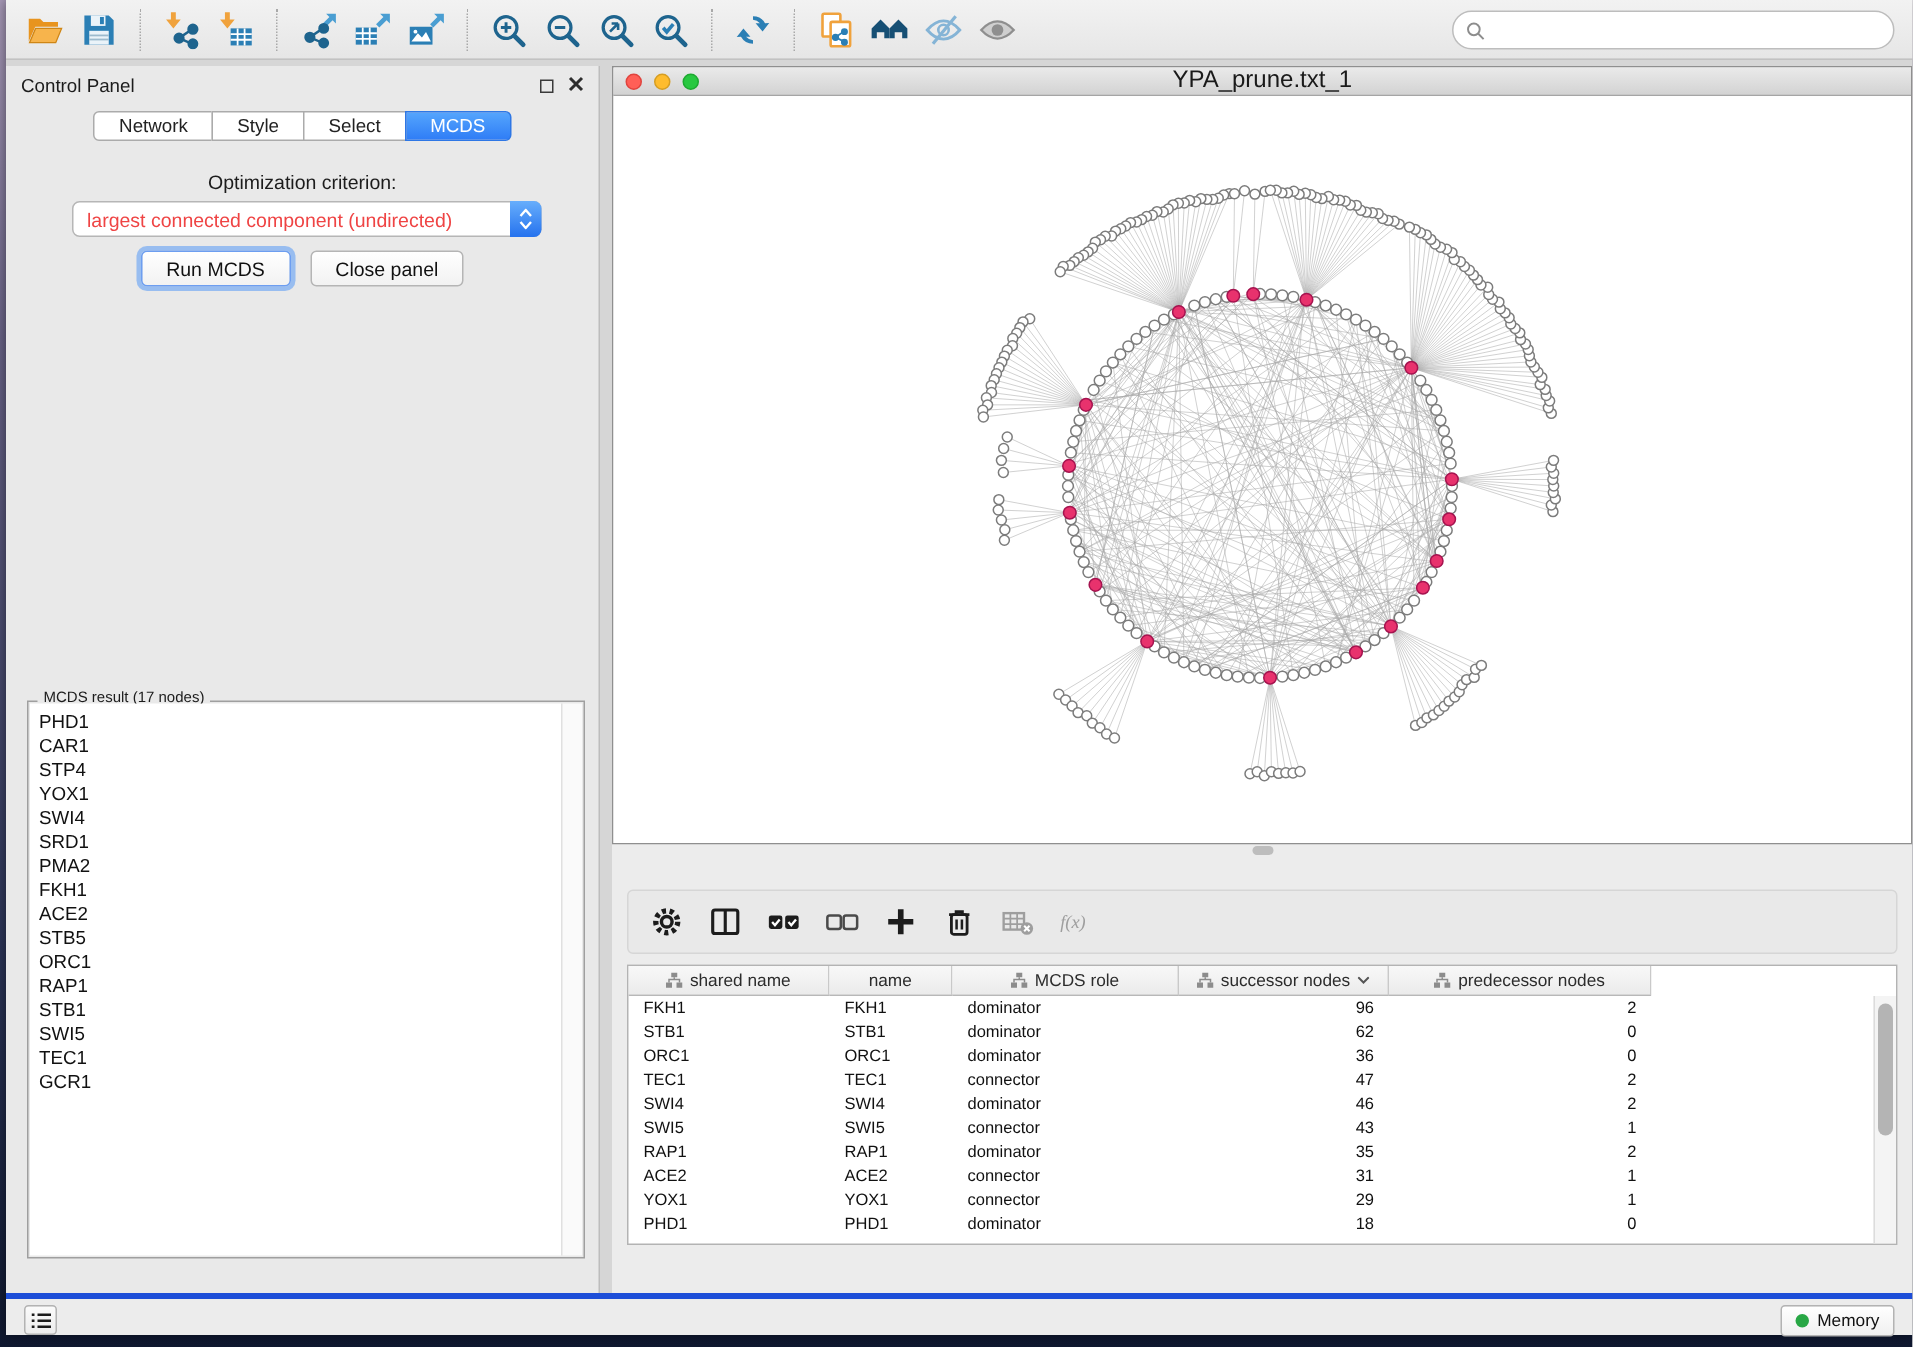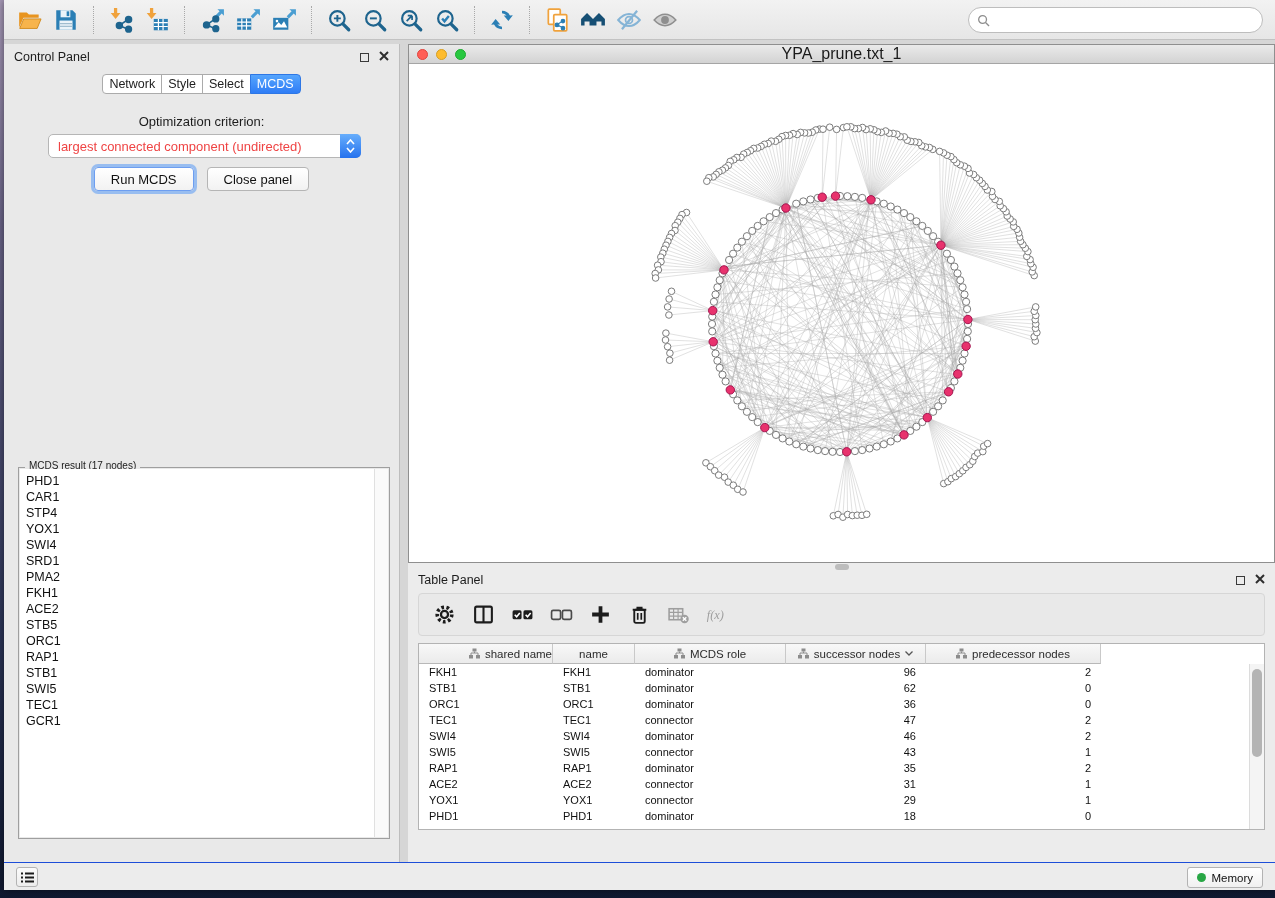--- a/index.html
+++ b/index.html
@@ -28,21 +28,21 @@
   .dock-header { height:26px; display:flex; align-items:center; padding:0 10px;
     font-size:12.5px; color:#1c1c1c; }
   .dock-header .spacer { flex:1; }
   .win-min { width:9px; height:9px; border:1.5px solid #3a3a3a; margin-right:10px; }
   .win-close svg { width:10px; height:10px; }
 
   
   .control-panel { position:absolute; left:0; top:44px; width:396px; height:818px;
     background:#e9e9e9; border-right:1px solid #bdbdbd; }
   .cp-tabs { position:absolute; left:0; right:0; top:30px; display:flex; justify-content:center; }
-  .seg { height:20px; padding:0 6px; display:flex; align-items:center; font-size:12.5px;
+  .seg { height:20px; padding:0 16px; display:flex; align-items:center; font-size:12.5px;
     background:#fff; border:1px solid #ababab; margin-left:-1px; color:#222; }
   .seg:first-child { border-radius:4px 0 0 4px; margin-left:0; }
   .seg:last-child { border-radius:0 4px 4px 0; }
   .seg.active { background:linear-gradient(#55a5fd,#2f7df6); border-color:#2e77e5; color:#fff; }
   .cp-opt-label { position:absolute; left:0; right:0; top:70px; text-align:center;
     font-size:13px; color:#1c1c1c; }
   .cp-select { position:absolute; left:44px; top:90px; width:313px; height:24px;
     background:#fff; border:1px solid #b6b6b6; border-radius:5px;
     display:flex; align-items:center; }
   .cp-select .val { flex:1; font-size:13px; padding-left:9px; color:#ef4444;
@@ -101,21 +101,21 @@
   .td.right { padding-right:10px; text-align:right; }
   .tscroll { position:absolute; right:0; top:20px; bottom:0; width:15px;
     background:#f4f4f4; border-left:1px solid #dcdcdc; }
   .tscroll .thumb { position:absolute; left:2px; right:2px; top:5px; height:88px;
     background:#b4b4b4; border-radius:6px; }
   .tp-tabs { position:absolute; left:0; right:0; top:272px; display:flex; justify-content:center; }
   .tp-tabs .seg { font-size:11.5px; height:21px; }
 
   
   .statusbar { position:absolute; left:0; right:0; top:862px; height:28px;
-    background:#ececec; border-top:1px solid #1d4ed8; }
+    background:#ececec; border-top:4px solid #1d4ed8; }
   .sb-list-btn { position:absolute; left:12px; top:4px; width:22px; height:20px;
     background:linear-gradient(#fbfbfb,#ededed); border:1px solid #b3b3b3; border-radius:3px;
     display:flex; align-items:center; justify-content:center; }
   .sb-memory { position:absolute; right:12px; top:4px; height:21px;
     background:linear-gradient(#ffffff,#f0f0f0); border:1px solid #b3b3b3; border-radius:3px;
     display:flex; align-items:center; gap:5px; padding:0 9px; font-size:11.5px; color:#111; }
   .mem-dot { width:9px; height:9px; border-radius:50%; }
 </style>
 </head>
 <body>
@@ -608,30 +608,20 @@
             <circle cx="321.3" cy="325.9" r="4.2" fill="#e8326d" stroke="#a5134f" stroke-width="1"></circle>
             <circle cx="304.2" cy="277.8" r="4.2" fill="#e8326d" stroke="#a5134f" stroke-width="1"></circle>
             <circle cx="303.7" cy="246.6" r="4.2" fill="#e8326d" stroke="#a5134f" stroke-width="1"></circle>
             <circle cx="315.0" cy="205.9" r="4.2" fill="#e8326d" stroke="#a5134f" stroke-width="1"></circle>
           </svg>
     </div>
   </div>
 
   <div class="table-panel">
     <div class="tp-grip"></div>
-    <div class="dock-header" style="margin-top:4px;">
-      <span>Table Panel</span>
-      <span class="spacer"></span>
-      <span class="win-min"></span>
-      <span class="win-close">
-        <svg viewBox="0 0 10 10">
-              <path d="M1 1l8 8M9 1l-8 8" stroke="#2e2e2e" stroke-width="2"></path>
-            </svg>
-      </span>
-    </div>
 
     <div class="tp-toolbar">
       <span class="ticon">
         <svg viewBox="0 0 22 22">
           <circle cx="11" cy="11" r="7" fill="none" stroke="#1c1c1c" stroke-width="3.4" stroke-dasharray="2.6 2.35"></circle>
           <circle cx="11" cy="11" r="3.4" fill="none" stroke="#1c1c1c" stroke-width="2.2"></circle>
         </svg>
       </span>
       <span class="ticon">
         <svg viewBox="0 0 22 22">
@@ -675,21 +665,21 @@
       </span>
       <span class="ticon">
         <svg viewBox="0 0 30 22">
           <text x="1" y="16.5" font-size="16" font-style="italic" fill="#9e9e9e" font-family="Liberation Serif, serif">f(x)</text>
         </svg>
       </span>
     </div>
 
     <div class="tp-table">
       <div class="thead" id="table-head">
-            <div class="th" style="width: 134px; justify-content: flex-end;">
+            <div class="th" style="width: 134px;">
               <svg width="11" height="11" viewBox="0 0 11 11">
                 <rect x="3.5" y="0.5" width="4" height="3" fill="#8c8c8c"></rect>
                 <rect x="0" y="7" width="4" height="3.5" fill="#8c8c8c"></rect>
                 <rect x="7" y="7" width="4" height="3.5" fill="#8c8c8c"></rect>
                 <path d="M5.5 3.5V5M2 7V5h7v2" stroke="#8c8c8c" fill="none" stroke-width="1"></path>
               </svg>
               <span>shared name</span>
             </div>
             <div class="th" style="width: 82px;">
               <span>name</span>

